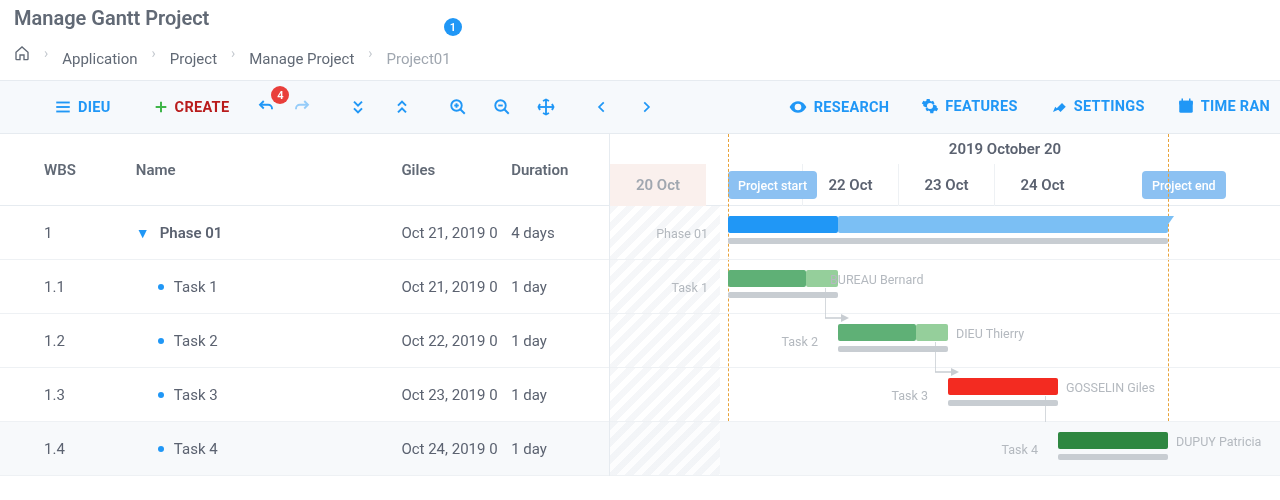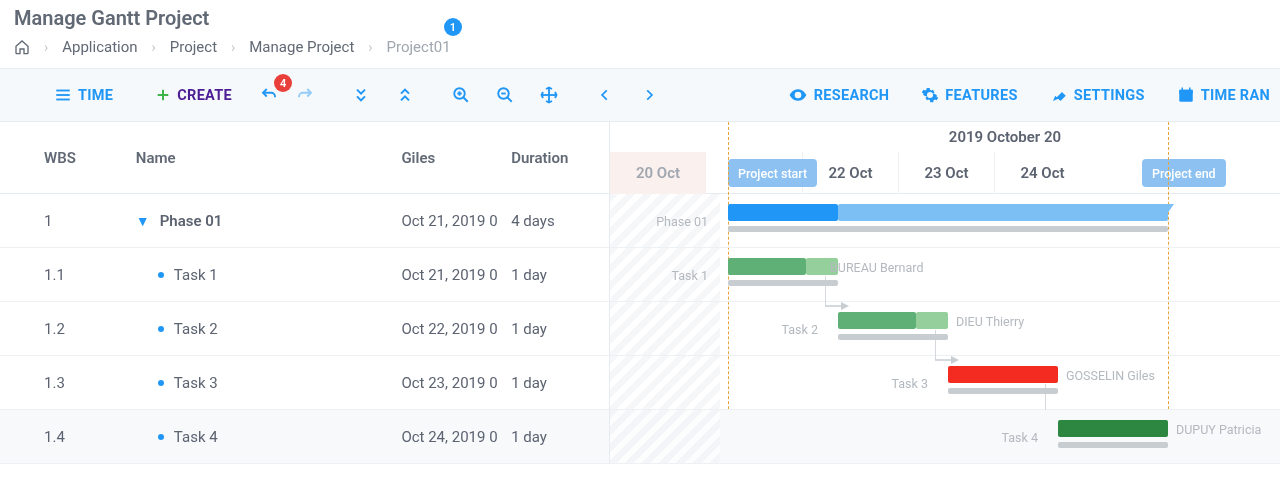--- a/index.html
+++ b/index.html
@@ -2,34 +2,34 @@
 <html><head>
 <meta charset="utf-8">
 <style>
 * { box-sizing: border-box; margin: 0; padding: 0; }
 body { font-family: -apple-system, BlinkMacSystemFont, "Segoe UI", Roboto, Arial, sans-serif; background: #fff; color: #616975; font-size: 14px; width: 1280px; height: 500px; overflow: hidden; }
 
 .page-title { font-size: 20px; font-weight: 600; color: #616975; padding: 6px 0 4px 14px; position: relative; }
 .title-badge { position: absolute; top: 18px; left: 444px; width: 18px; height: 18px; background: #2097f6; color: #fff; border-radius: 50%; font-size: 11px; display: flex; align-items: center; justify-content: center; font-weight: 600; }
 
 .breadcrumb { display: flex; align-items: center; gap: 14px; padding: 4px 0 12px 14px; color: #616975; font-size: 15px; }
-.breadcrumb .crumb { cursor: pointer; }
+.breadcrumb .crumb { cursor: pointer; margin-top: 12px; }
 .breadcrumb .crumb.last { color: #a0a7b0; }
 .breadcrumb .sep { color: #c4c9cf; font-size: 14px; }
 .breadcrumb .home-icon { width: 16px; height: 16px; display: flex; align-items: center; justify-content: center; cursor: pointer;}
 
 .toolbar { display: flex; align-items: center; padding: 10px 0 10px 44px; background: #f6f9fc; border-top: 1px solid #e6ebf0; border-bottom: 1px solid #e6ebf0; gap: 2px; }
 .tb-btn { display: flex; align-items: center; gap: 6px; padding: 6px 10px; cursor: pointer; font-weight: 700; font-size: 14.5px; color: #2097f6; position: relative; }
-.tb-btn.green { color: #4c1d95; }
+.tb-btn.green { color: #b91c1c; }
 .tb-btn .txt { letter-spacing: 0.3px; }
 .tb-btn.icon-only { width: 34px; justify-content: center; padding: 6px 0; }
 .tb-gap { width: 18px; }
 .tb-gap-sm { width: 6px; }
 .tb-badge { position: absolute; top: -6px; right: -6px; width: 18px; height: 18px; background: #e93f3b; color: #fff; border-radius: 50%; font-size: 11px; display: flex; align-items: center; justify-content: center; font-weight: 600; }
-.tb-right { margin-left: auto; display: flex; align-items: center; gap: 12px; padding-right: 0; }
+.tb-right { margin-left: auto; display: flex; align-items: flex-start; gap: 12px; padding-right: 0; }
 
 svg { display: block; }
 
 .content { display: flex; }
 
 
 .grid { width: 610px; border-right: 1px solid #e6ebf0; }
 .grid-head { display: flex; align-items: center; height: 72px; border-bottom: 1px solid #e6ebf0; padding-left: 44px; }
 .grid-head .col { font-weight: 600; color: #616975; font-size: 15px; }
 .grid-row { display: flex; align-items: center; height: 54px; border-bottom: 1px solid #eef1f4; padding-left: 44px; color: #5b6270; font-size: 15px; }
@@ -85,21 +85,21 @@
   <span class="crumb last">Project01</span>
 </div>
 
 <div class="toolbar">
   <div class="tb-btn">
     <svg width="18" height="18" viewBox="0 0 24 24" fill="none" stroke="#2097f6" stroke-width="2.5">
         <line x1="3" y1="6" x2="21" y2="6"></line>
         <line x1="3" y1="12" x2="21" y2="12"></line>
         <line x1="3" y1="18" x2="21" y2="18"></line>
       </svg>
-    <span class="txt">TIME</span>
+    <span class="txt">DIEU</span>
   </div>
   <div class="tb-gap"></div>
   <div class="tb-btn green">
     <svg width="16" height="16" viewBox="0 0 24 24" fill="none" stroke="#3fb549" stroke-width="3">
         <line x1="12" y1="4" x2="12" y2="20"></line>
         <line x1="4" y1="12" x2="20" y2="12"></line>
       </svg>
     <span class="txt">CREATE</span>
   </div>
   <div class="tb-gap-sm"></div>

